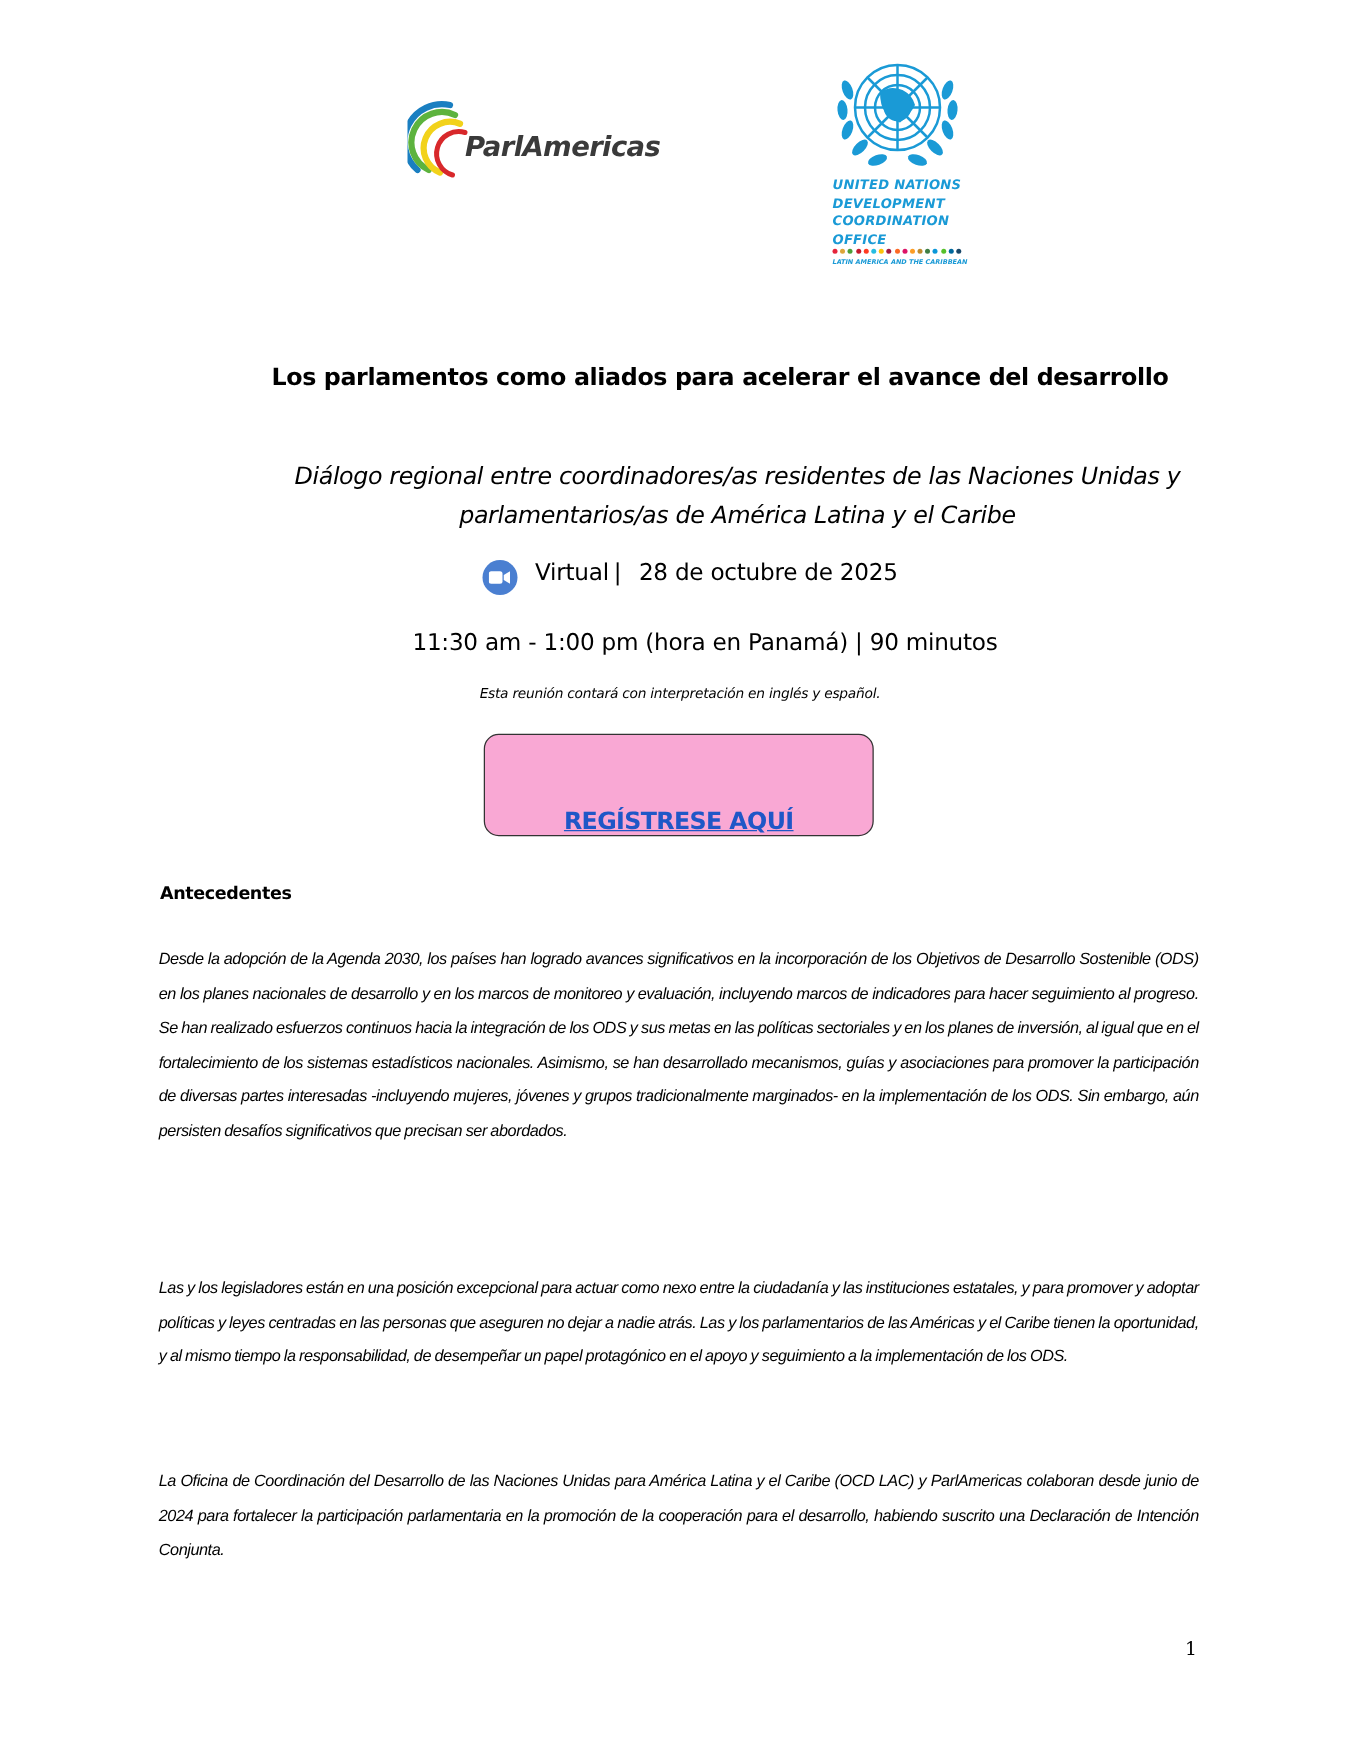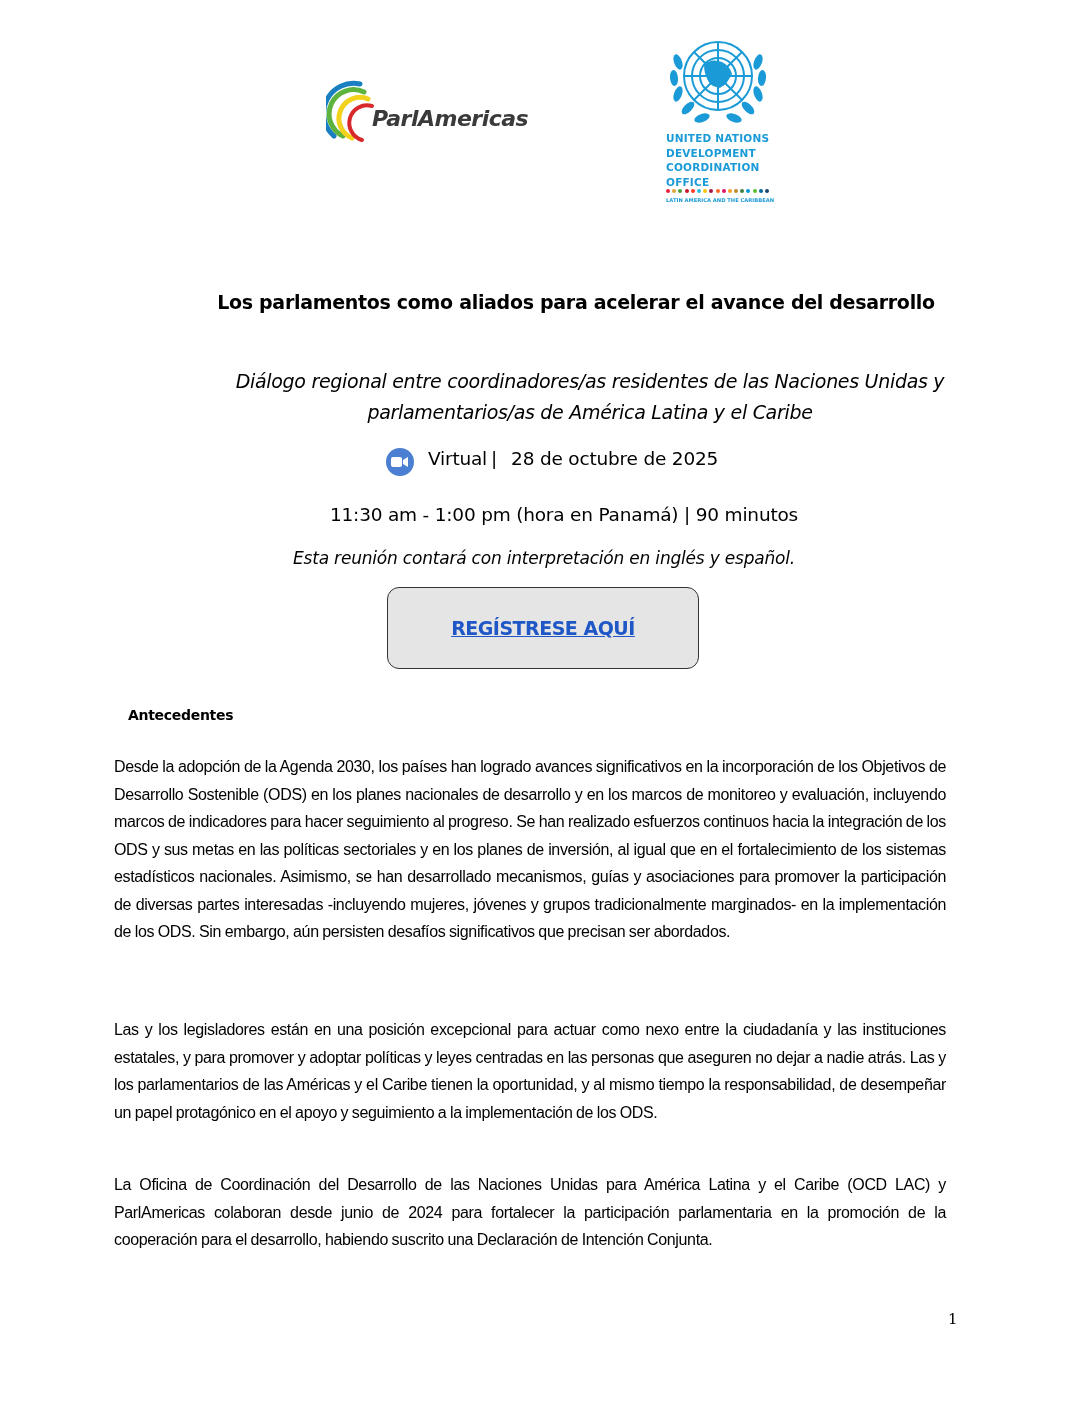--- a/index.html
+++ b/index.html
@@ -34,22 +34,22 @@
       font-family: "DejaVu Sans", sans-serif;
       font-weight: bold;
       font-style: italic;
       font-size: 22px;
       color: #3a3a3a;
       letter-spacing: -0.5px;
       white-space: nowrap;
     }
     .un-logo {
       position: absolute;
-      left: 660px; top: 32px;
-      width: 130px; height: 180px;
+      left: 660px; top: 42px;
+      width: 130px; height: 180px; font-style: italic;
     }
     .un-emblem {
       position: absolute;
       left: 0; top: 0;
     }
     .un-text {
       position: absolute;
       left: 6px; top: 99px;
       font-family: "DejaVu Sans", sans-serif;
       font-weight: bold;
@@ -124,21 +124,21 @@
     }
     .time-row {
       top: 504px;
       font-size: 18.5px;
       letter-spacing: -0.2px;
       padding-left: 20px;
     }
     .interp-row {
       top: 548px;
       font-style: italic;
-      font-size: 17px;
+      font-size: 11px;
       letter-spacing: -0.2px;
     }
     .register-btn {
       position: absolute;
       left: 387px; top: 587px;
       width: 312px; height: 82px;
       box-sizing: border-box;
       border: 1.5px solid #333;
       border-radius: 12px;
       background: #cfe0f3;
@@ -156,27 +156,28 @@
     .section-heading {
       position: absolute;
       left: 128px; top: 707px;
       font-family: "DejaVu Sans", sans-serif;
       font-weight: bold;
       font-size: 14px;
       letter-spacing: -0.3px;
     }
     .para {
       position: absolute;
-      left: 114px; width: 832px;
+      left: 127px; width: 832px;
       font-family: "Liberation Sans Narrow", "Liberation Sans", sans-serif;
-      font-size: 16px;
+      font-size: 13px;
       line-height: 27.5px;
       text-align: justify;
       letter-spacing: -0.35px;
       word-spacing: -0.5px;
+      font-style: italic;
     }
     .para-1 { top: 753px; }
     .para-2 { top: 1016px; }
     .para-3 { top: 1171px; }
     .page-number {
       position: absolute;
       left: 948px; top: 1310px;
       font-family: "DejaVu Serif", serif;
       font-size: 15px;
     }
@@ -265,21 +266,21 @@
         <path d="M12 4 L17 1 L17 11 L12 8 Z" fill="#ffffff"></path>
       </svg>
     </span>
     <span>Virtual</span>
     <span style="margin:0 14px 0 4px">|</span>
     <span>28 de octubre de 2025</span>
   </div>
   <div class="center time-row">11:30 am - 1:00 pm (hora en Panamá) | 90 minutos</div>
   <div class="center interp-row">Esta reunión contará con interpretación en inglés y español.</div>
 
-  <div class="register-btn" style="background: #e5e5e5;">
+  <div class="register-btn" style="background: #f9a8d4; align-items: flex-end;">
     <a style="color: rgb(31, 87, 199);">REGÍSTRESE AQUÍ</a>
   </div>
 
   <div class="section-heading">Antecedentes</div>
   <p class="para para-1" style="margin:0">Desde la adopción de la Agenda 2030, los países han logrado avances significativos en la incorporación de los Objetivos de Desarrollo Sostenible (ODS) en los planes nacionales de desarrollo y en los marcos de monitoreo y evaluación, incluyendo marcos de indicadores para hacer seguimiento al progreso. Se han realizado esfuerzos continuos hacia la integración de los ODS y sus metas en las políticas sectoriales y en los planes de inversión, al igual que en el fortalecimiento de los sistemas estadísticos nacionales. Asimismo, se han desarrollado mecanismos, guías y asociaciones para promover la participación de diversas partes interesadas -incluyendo mujeres, jóvenes y grupos tradicionalmente marginados- en la implementación de los ODS. Sin embargo,  aún persisten desafíos significativos que precisan ser abordados.</p>
   <p class="para para-2" style="margin:0">Las y los legisladores están en una posición excepcional para actuar como nexo entre la ciudadanía y las instituciones estatales, y para promover y adoptar políticas y leyes centradas en las personas que aseguren no dejar a nadie atrás. Las y los parlamentarios de las Américas y el Caribe tienen la oportunidad, y al mismo tiempo la responsabilidad, de desempeñar un papel protagónico en el apoyo y seguimiento a la implementación de los ODS.</p>
   <p class="para para-3" style="margin:0">La Oficina de Coordinación del Desarrollo de las Naciones Unidas para América Latina y el Caribe (OCD LAC) y ParlAmericas colaboran desde junio de 2024 para fortalecer la participación parlamentaria en la promoción de la cooperación para el desarrollo, habiendo suscrito una Declaración de Intención Conjunta.</p>
 
   <div class="page-number">1</div>
 </div>

